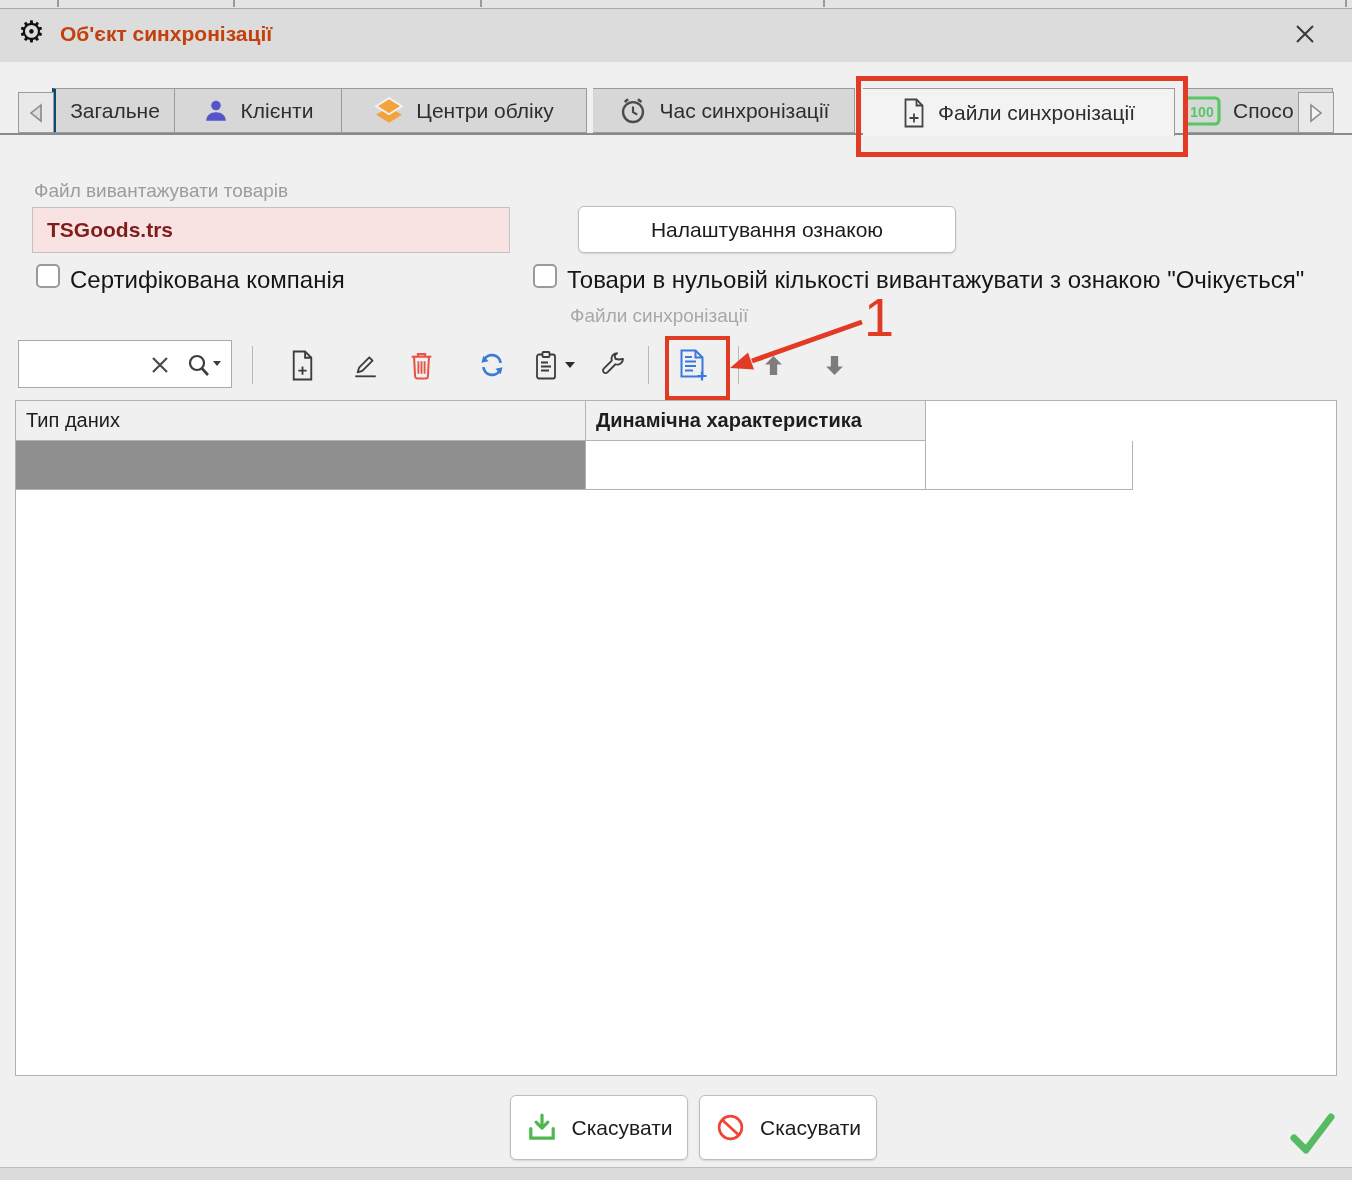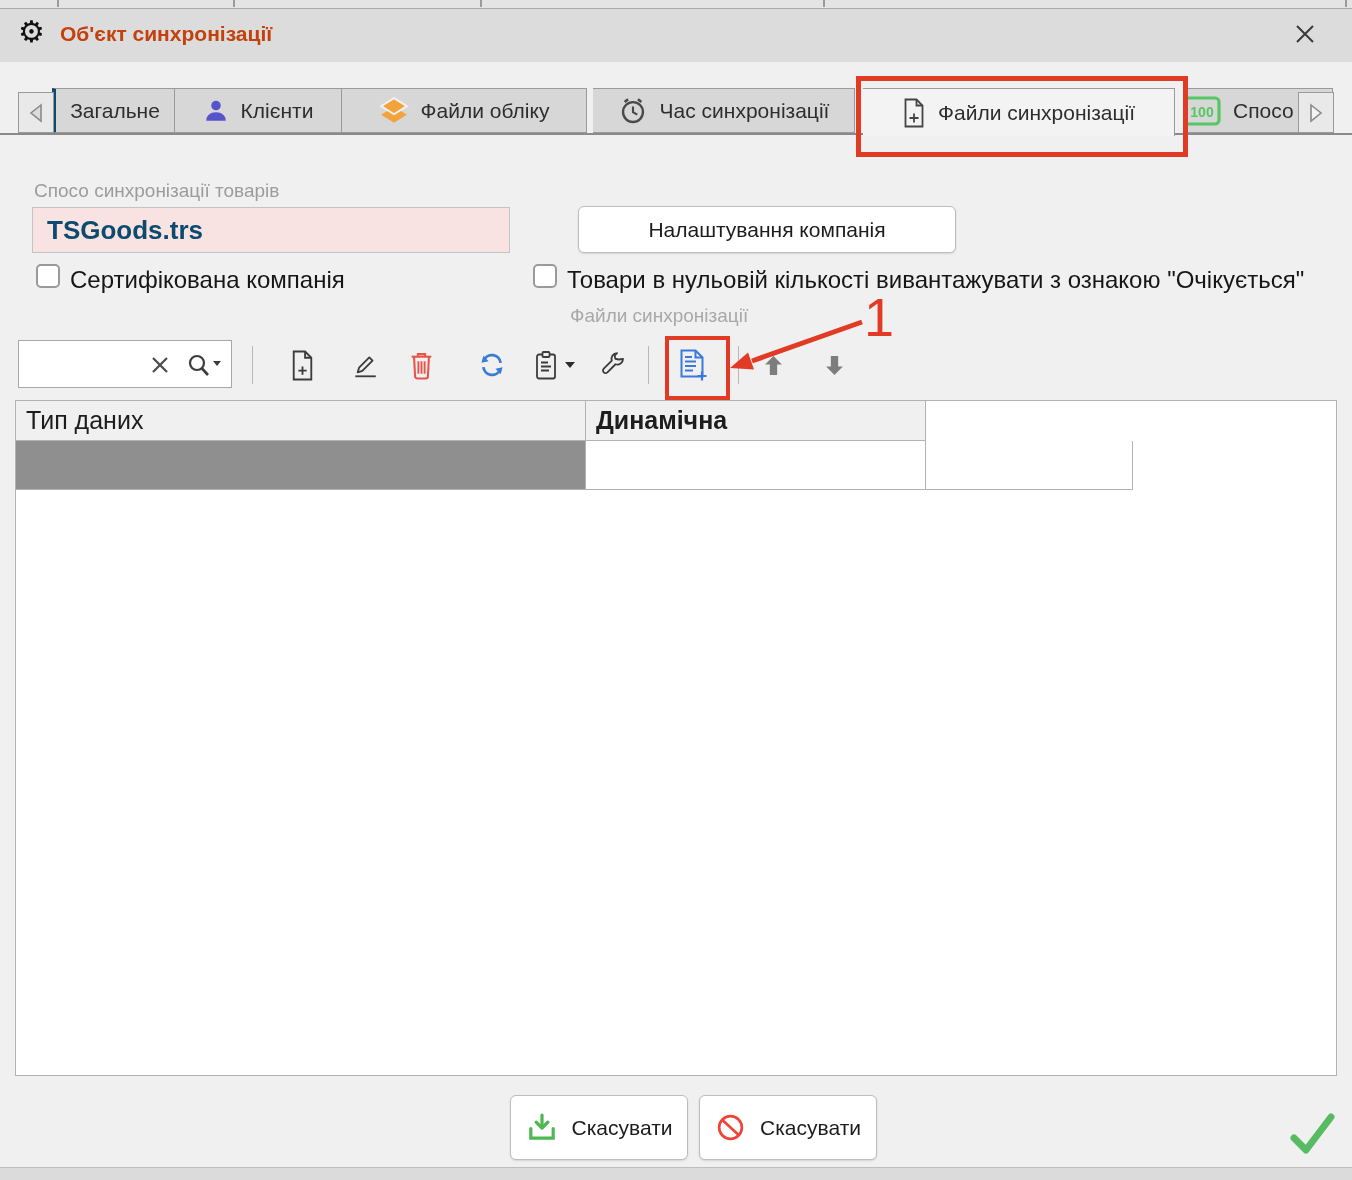--- a/index.html
+++ b/index.html
@@ -29,37 +29,37 @@
   .tab.active{background:#f3f3f3;height:48px;z-index:2;border-bottom:none;}
   .tab-label{font-size:21px;color:#2e2e2e;white-space:nowrap;}
 
   
   .anno-rect{border:5px solid #e23b25;background:transparent;z-index:10;pointer-events:none;}
   .anno-one{left:864px;top:290px;font-size:54px;color:#e23b25;z-index:10;line-height:1;}
   .anno-arrow{left:700px;top:300px;width:225px;height:90px;z-index:10;pointer-events:none;}
 
   
   .field-label{font-size:19px;color:#9c9c9c;}
-  .file-input{left:32px;top:207px;width:478px;height:46px;background:#f9e2e2;border:1px solid #c3c3c3;box-sizing:border-box;font-size:26px;font-weight:600;color:#0c4a6e;padding:0 14px;font-family:"Liberation Sans",sans-serif;outline:none;}
+  .file-input{left:32px;top:207px;width:478px;height:46px;background:#f9e2e2;border:1px solid #c3c3c3;box-sizing:border-box;font-size:21px;font-weight:600;color:#7f1d1d;padding:0 14px;font-family:"Liberation Sans",sans-serif;outline:none;}
   .btn{background:#fff;border:1px solid #bdbdbd;border-radius:6px;box-shadow:0 1px 2px rgba(0,0,0,.12);display:flex;align-items:center;justify-content:center;font-size:21px;color:#1c1c1c;cursor:pointer;box-sizing:border-box;gap:14px;}
   .import-btn{left:578px;top:206px;width:378px;height:47px;}
   .checkbox{width:24px;height:24px;background:#fff;border:2px solid #9a9a9a;border-radius:5px;box-sizing:border-box;cursor:pointer;}
   .cb-label{font-size:24px;color:#161616;white-space:nowrap;}
 
   .section-label{left:570px;top:305px;font-size:19px;color:#a8a8a8;}
 
   
   .searchbox{left:18px;top:340px;width:214px;height:48px;background:#fff;border:1px solid #a8a8a8;box-sizing:border-box;}
   .searchbox input{position:absolute;left:6px;top:4px;width:128px;height:36px;border:none;outline:none;font-size:19px;font-family:"Liberation Sans",sans-serif;background:transparent;}
   .tool-sep{top:346px;width:1px;height:38px;background:#b8b8b8;}
   .tool-btn{top:341px;width:46px;height:48px;display:flex;align-items:center;justify-content:center;cursor:pointer;background:transparent;}
 
   
   .grid{left:15px;top:400px;width:1322px;height:676px;background:#fff;border:1px solid #b2b2b2;box-sizing:border-box;}
-  .grid .hcell{position:absolute;top:0;height:40px;background:#f0f0f0;border-right:1px solid #b2b2b2;border-bottom:1px solid #b2b2b2;box-sizing:border-box;font-size:25px;color:#1d1d1d;line-height:38px;padding-left:10px;}
+  .grid .hcell{position:absolute;top:0;height:40px;background:#f0f0f0;border-right:1px solid #b2b2b2;border-bottom:1px solid #b2b2b2;box-sizing:border-box;font-size:20px;color:#1d1d1d;line-height:38px;padding-left:10px;}
   .grid .rcell{position:absolute;top:40px;height:49px;background:#fff;border-right:1px solid #b2b2b2;border-bottom:1px solid #b2b2b2;box-sizing:border-box;}
   .grid .rcell.selected{background:#8f8f8f;}
 
   
   .footer-btn{top:1095px;width:178px;height:65px;}
   .bottom-strip{left:0;top:1167px;width:1352px;height:13px;background:#dbdbdb;border-top:1px solid #bdbdbd;}
 
   svg{display:block;}
 </style>
 </head>
@@ -104,21 +104,21 @@
   <span class="tab-label">Клієнти</span>
 </div>
 
 <div class="abs tab" style="left:342px;width:245px">
   <span>
     <svg width="30" height="30" viewBox="0 0 28 28">
       <path d="M14 10 26 17.5 14 25 2 17.5Z" fill="#f2a33c"></path>
       <path d="M14 2 26 9.5 14 17 2 9.5Z" fill="#f2a33c" stroke="#f2f2f2" stroke-width="1.8"></path>
     </svg>
   </span>
-  <span class="tab-label">Файли обліку</span>
+  <span class="tab-label">Центри обліку</span>
 </div>
 
 <div class="abs tab" style="left:593px;width:262px">
   <span>
     <svg width="30" height="30" viewBox="0 0 28 28">
       <circle cx="14" cy="15" r="9.3" fill="none" stroke="#4a4a4a" stroke-width="2.2"></circle>
       <path d="M14 9.8 V15 L18 17.4" fill="none" stroke="#4a4a4a" stroke-width="2"></path>
       <path d="M6.2 5.6 9.4 3 M21.8 5.6 18.6 3" fill="none" stroke="#4a4a4a" stroke-width="2.4"></path>
     </svg>
   </span>
@@ -147,25 +147,25 @@
 </div>
 
 <div class="abs scroll-btn" style="left:1298px">
   <svg width="18" height="22" viewBox="0 0 18 22">
       <path d="M4 3 L14 11 L4 19 Z" fill="#f4f4f4" stroke="#8a8a8a" stroke-width="1.6"></path>
     </svg>
 </div>
 
 <div class="abs anno-rect" style="left:856px;top:76px;width:322px;height:71px"></div>
 
-<div class="abs field-label" style="left:34px;top:180px">Спосо синхронізації товарів</div>
+<div class="abs field-label" style="left:34px;top:180px">Файл вивантажувати товарів</div>
 <input class="abs file-input" readonly="" value="TSGoods.trs" style="">
 
 <div class="abs btn import-btn">
-  <span>Налаштування компанія</span>
+  <span>Налаштування ознакою</span>
 </div>
 
 <div class="abs checkbox" style="left:36px;top:264px"></div>
 <div class="abs cb-label" style="left:70px;top:266px">Сертифікована компанія</div>
 
 <div class="abs checkbox" style="left:533px;top:264px"></div>
 <div class="abs cb-label" style="left:567px;top:266px">Товари в нульовій кількості вивантажувати з ознакою "Очікується"</div>
 
 <div class="abs section-label">Файли синхронізації</div>
 

